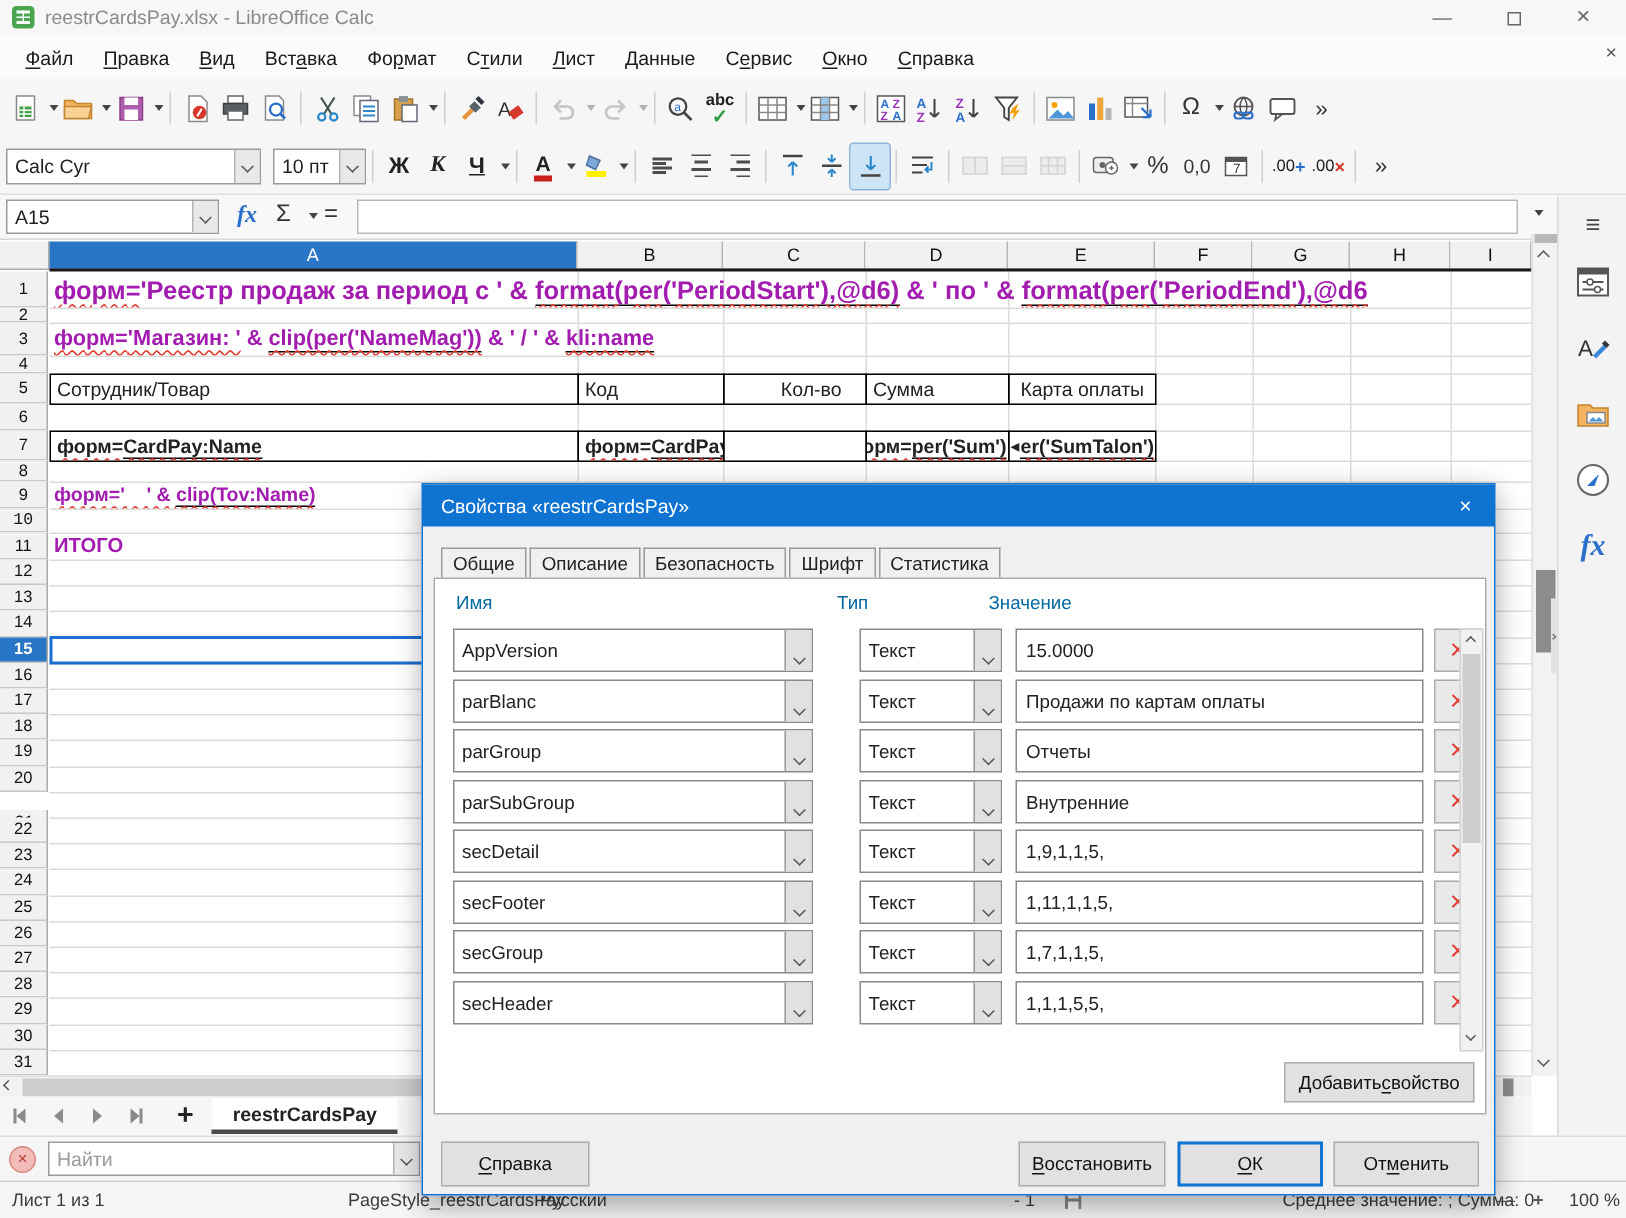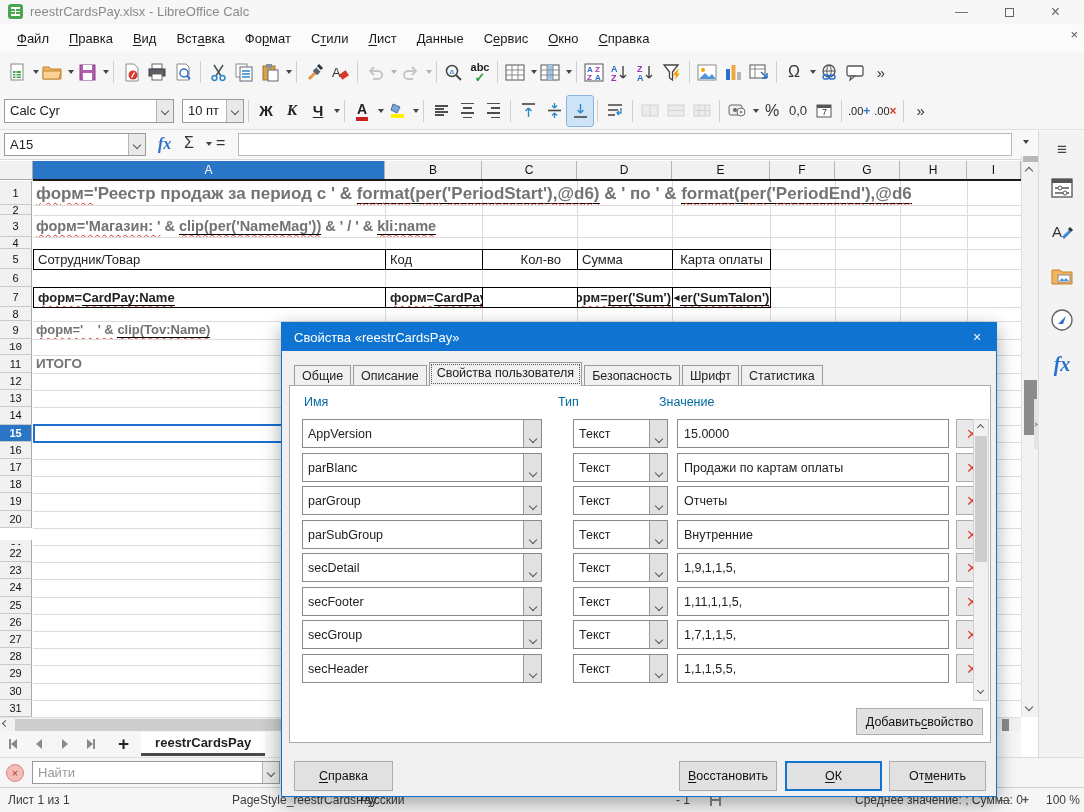--- a/index.html
+++ b/index.html
@@ -41,21 +41,21 @@
 
 #gridbg{left:33px;top:181px;width:988px;height:536px;background:#fff}
 #corner{left:0;top:161px;width:33px;height:19px;background:#f1f1f1;border-right:1px solid #aaa;border-bottom:1px solid #aaa}
 .colhead{position:absolute;top:161px;height:19px;background:#f1f1f1;border-right:1px solid #b5b5b5;border-bottom:1px solid #9c9c9c;text-align:center;line-height:19px;font-size:12px;color:#111}
 .colhead.sel{background:#2a76c6;color:#fff}
 .rowhead{position:absolute;left:0;width:32px;background:#f1f1f1;border-right:1px solid #aaa;border-bottom:1px solid #c8c8c8;text-align:center;font-size:11px;color:#111;display:flex;align-items:center;justify-content:center}
 .rowhead.sel{background:#2a76c6;color:#fff;font-weight:bold}
 .hline{position:absolute;left:33px;width:988px;height:1px;background:#dcdcdc}
 .vline{position:absolute;top:181px;height:536px;width:1px;background:#dcdcdc}
 #blackline{left:33px;top:179px;width:988px;height:2px;background:#1a1a1a}
-.cellt{position:absolute;white-space:pre;overflow:hidden;color:#737373}
+.cellt{position:absolute;white-space:pre;overflow:hidden;color:#a21caf}
 .uln{border-bottom:1.6px solid #000}
 .wavy{text-decoration:underline;text-decoration-style:wavy;text-decoration-color:#e03b2f;text-decoration-thickness:1px;text-underline-offset:3px}
 .bcell{position:absolute;border:1.4px solid #000;display:flex;align-items:center;padding:0 4px;font-size:13px;white-space:nowrap;overflow:hidden}
 #selcell{left:33px;top:424px;width:353px;height:19px;border:2px solid #1c6fd0}
 .thumb{background:#cdcdcd}
 .sarrow{position:absolute;display:flex;align-items:center;justify-content:center}
 #vscroll{left:1021px;top:156px;width:17px;height:561px;background:#f2f2f2;border-left:1px solid #e0e0e0}
 #hscroll{left:0;top:717px;width:1021px;height:14px;background:#f2f2f2;border-top:1px solid #e0e0e0}
 #sidebar{left:1038px;top:131px;width:46px;height:656px;background:#f3f3f3;border-left:1px solid #d9d9d9}
 .sbicon{position:absolute;left:8px;width:30px;height:30px;display:flex;align-items:center;justify-content:center}
@@ -699,21 +699,20 @@
 </div>
 
 <div class="abs" id="dialog">
   <div class="abs" id="dtitle">
     <span>Свойства «reestrCardsPay»</span>
     <span id="dclose">×</span>
   </div>
   <div class="abs" id="dtabs">
     <span class="dtab">Общие</span>
     <span class="dtab">Описание</span>
-    <span class="dtab on">Свойства пользователя</span>
     <span class="dtab">Безопасность</span>
     <span class="dtab">Шрифт</span>
     <span class="dtab">Статистика</span>
   </div>
   <div class="abs" id="dpanel"></div>
   <span class="dcollbl" style="left:22px">Имя</span>
   <span class="dcollbl" style="left:276px">Тип</span>
   <span class="dcollbl" style="left:377px">Значение</span>
 
   <div id="prows">

